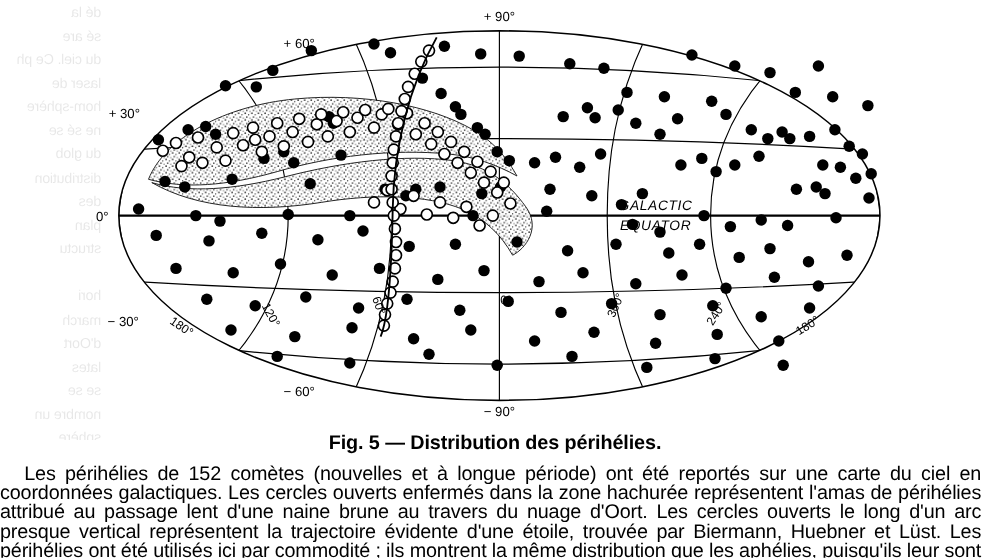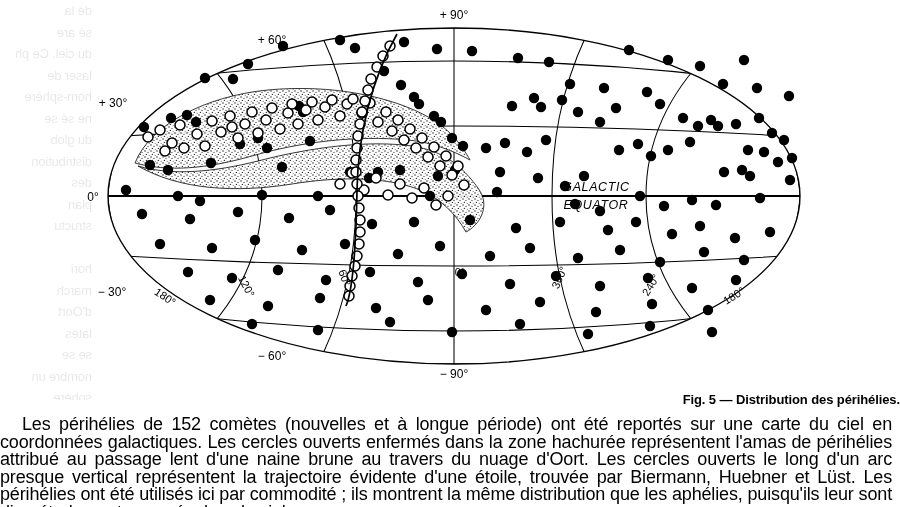--- a/index.html
+++ b/index.html
@@ -47,23 +47,23 @@
     top: 0;
   }
   #caption-block {
     position: absolute;
     left: 0;
     top: 388px;
     width: 900px;
     height: 119px;
   }
   #figure-title {
-    text-align: right;
+    text-align: center;
     font-weight: bold;
-    font-size: 13px;
+    font-size: 18px;
     margin: 4px 0 9px 0;
     letter-spacing: -0.1px;
   }
   #caption-text {
     font-size: 18px;
     line-height: 17.6px;
     text-align: justify;
     margin: 0 8px 0 0;
     text-indent: 22px;
     letter-spacing: -0.15px;

